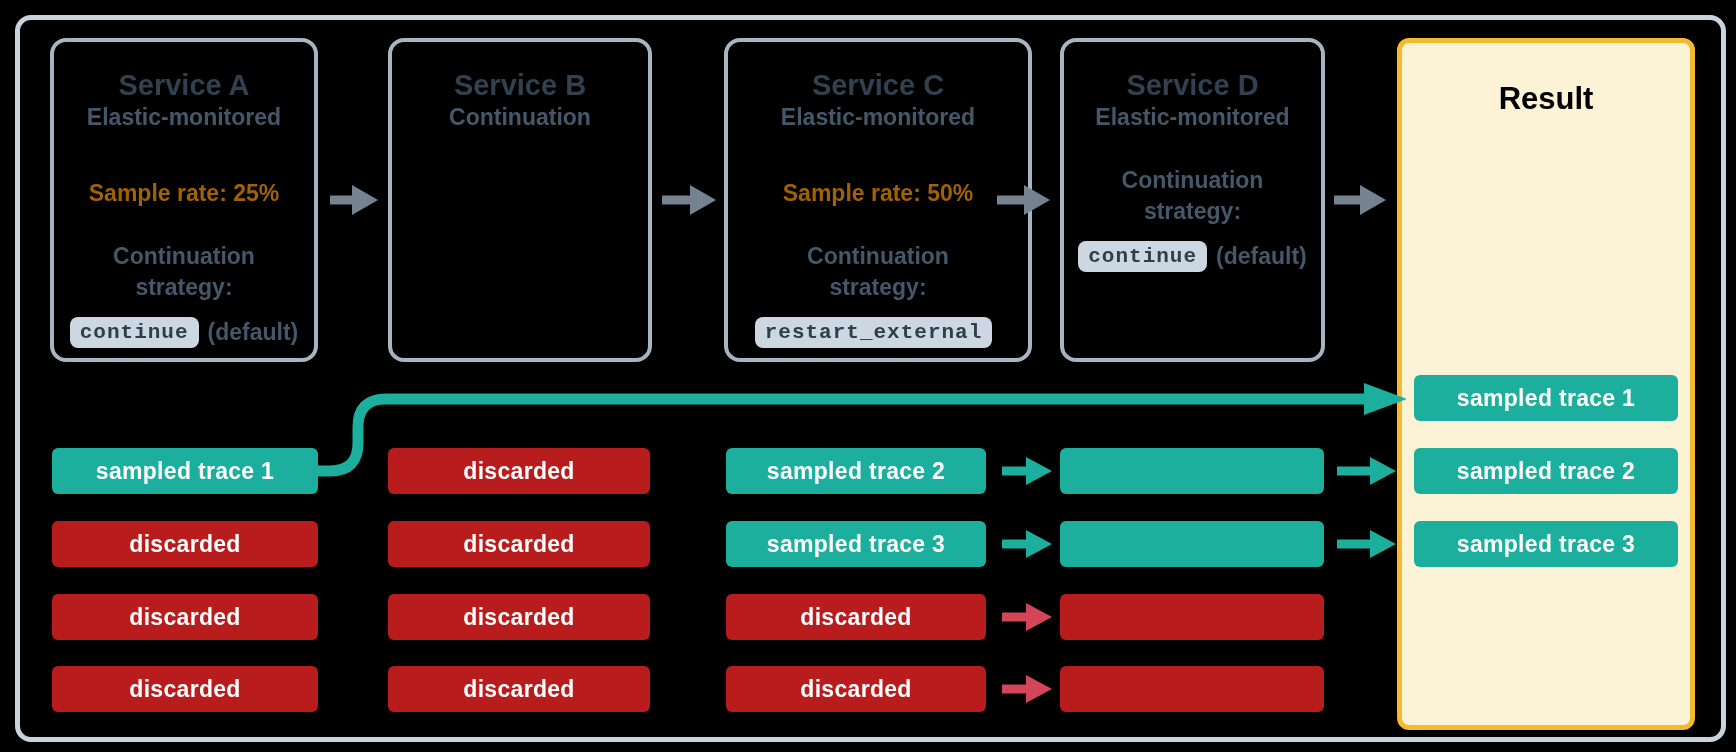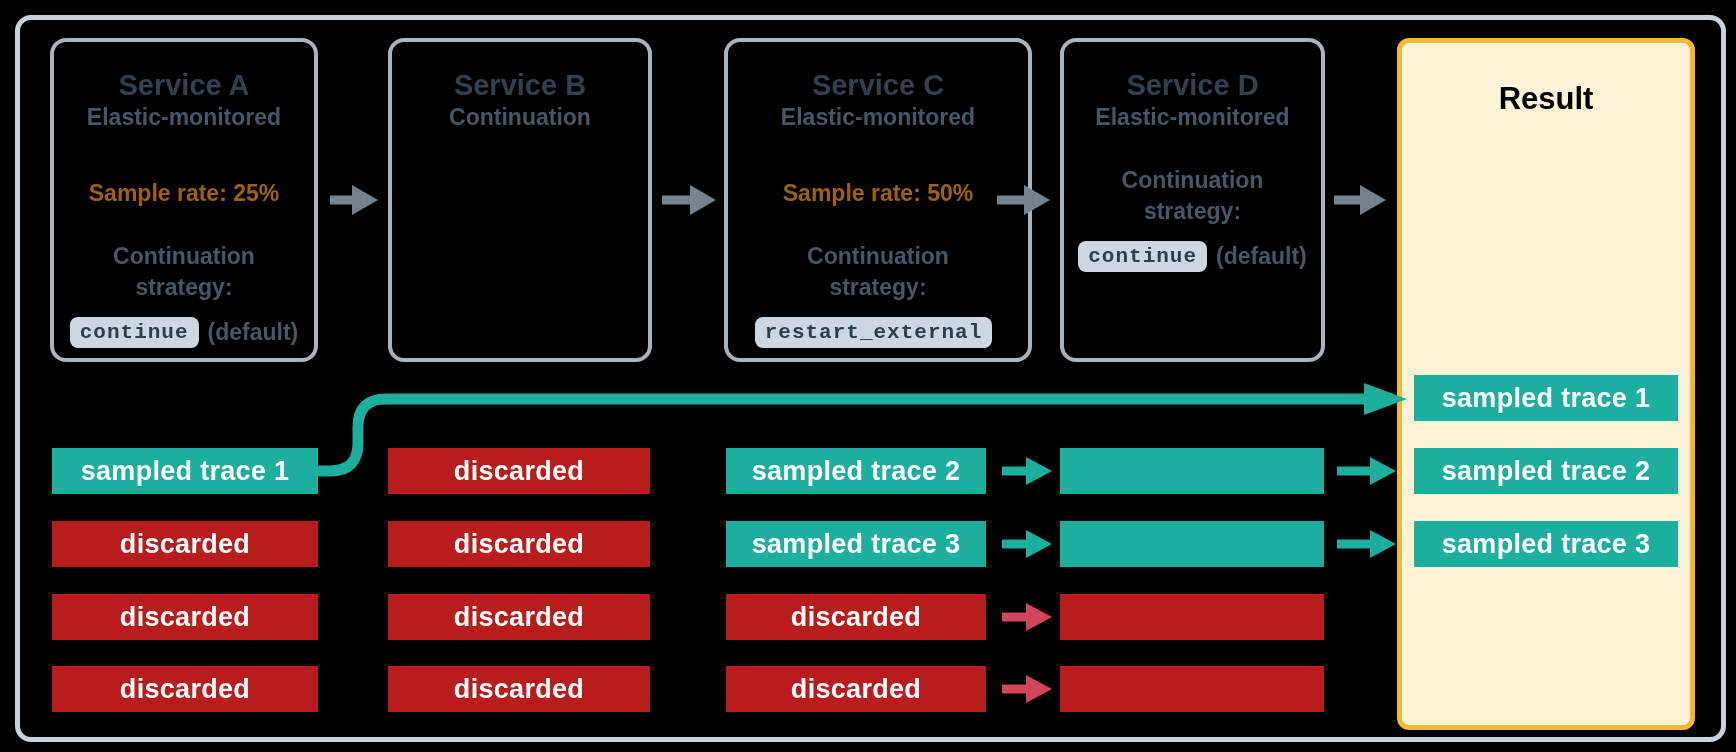--- a/index.html
+++ b/index.html
@@ -32,23 +32,23 @@
   }
   .chip:empty{display:none;}
   .chip-note{font-size:23px;font-weight:bold;color:#45586a;}
   .result-box{
     position:absolute;left:1397px;top:38px;width:298px;height:692px;box-sizing:border-box;
     border:5px solid #f4b92f;border-radius:12px;background:#fcf3d7;
     display:flex;flex-direction:column;align-items:center;
   }
   .result-title{margin-top:38px;font-size:31px;font-weight:bold;color:#000000;}
   .bar{
-    position:absolute;height:46px;border-radius:0;
+    position:absolute;height:46px;border-radius:6px;
     display:flex;align-items:center;justify-content:center;
-    color:#fff;font-size:27px;font-weight:bold;letter-spacing:.3px;
+    color:#fff;font-size:23px;font-weight:bold;letter-spacing:.3px;
   }
   .bar.sampled{background:#1caf9d;}
   .bar.discarded{background:#b91c1c;}
   .arrows{position:absolute;left:0;top:0;z-index:5;}
 </style>
 </head>
 <body>
 
 <div class="canvas">
 

